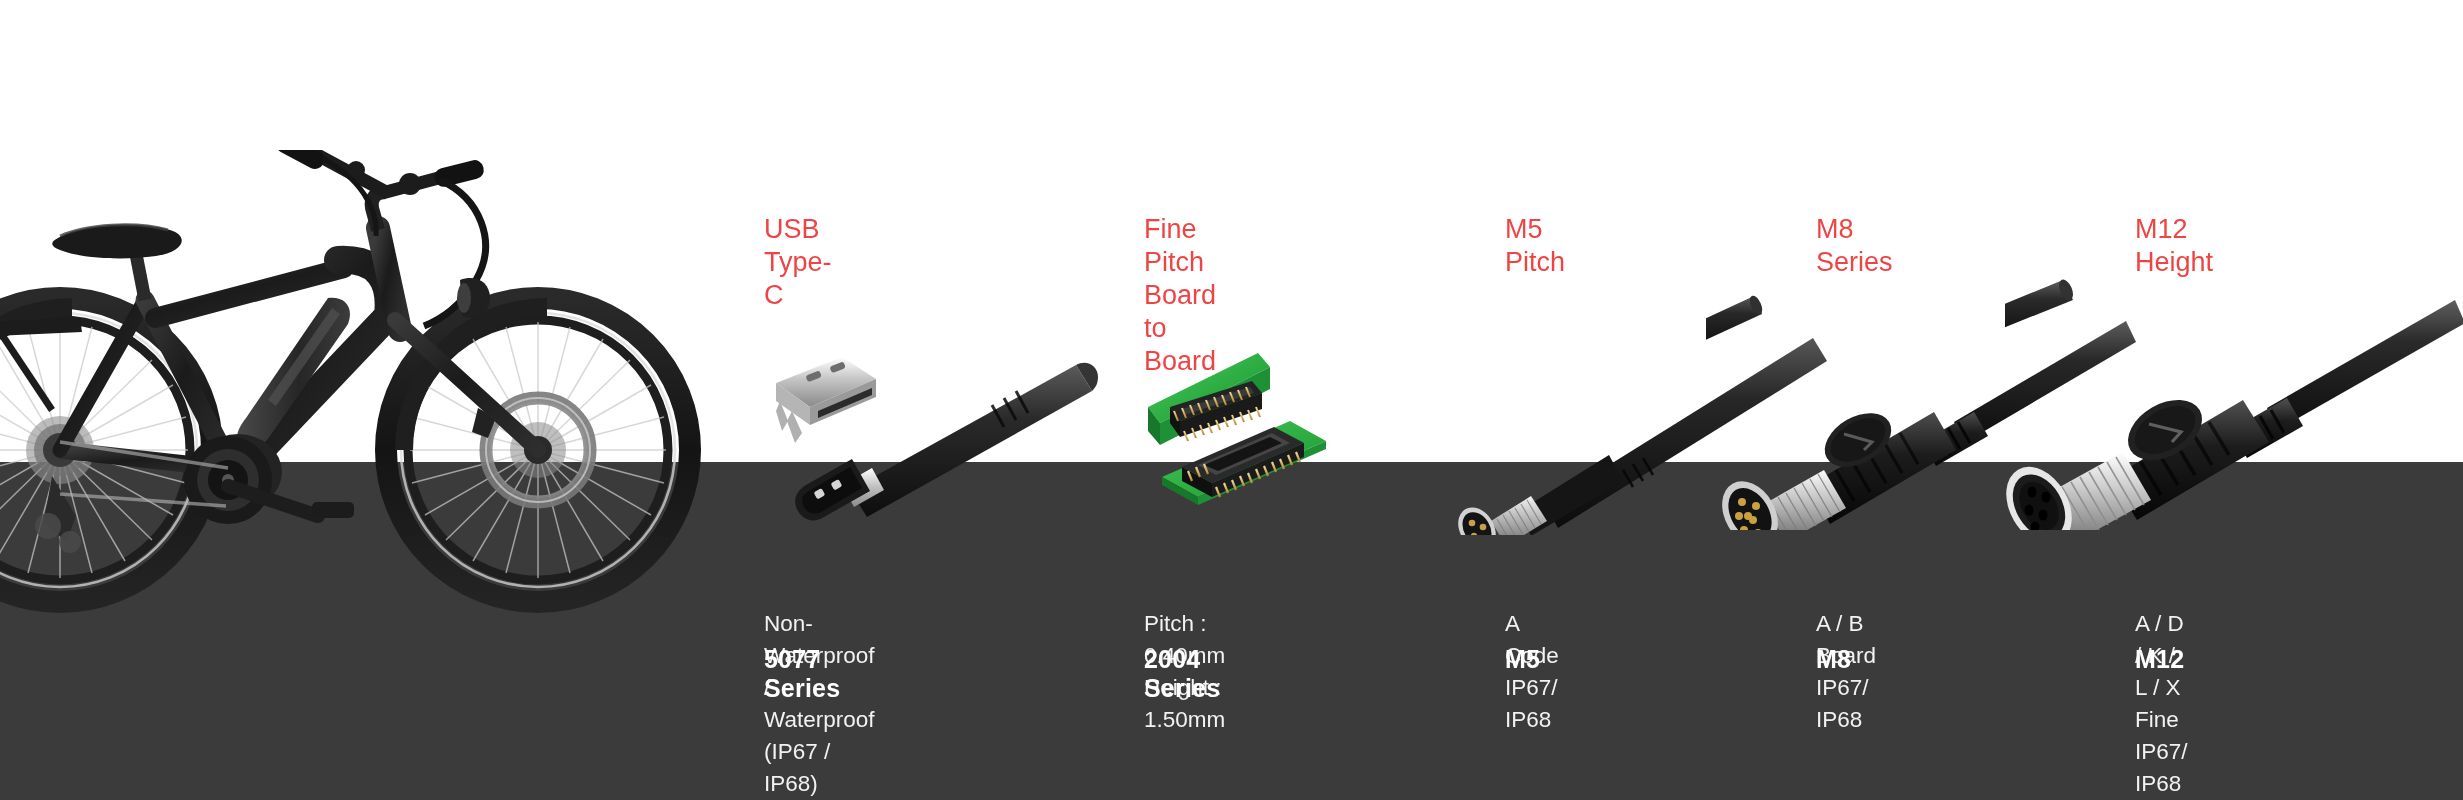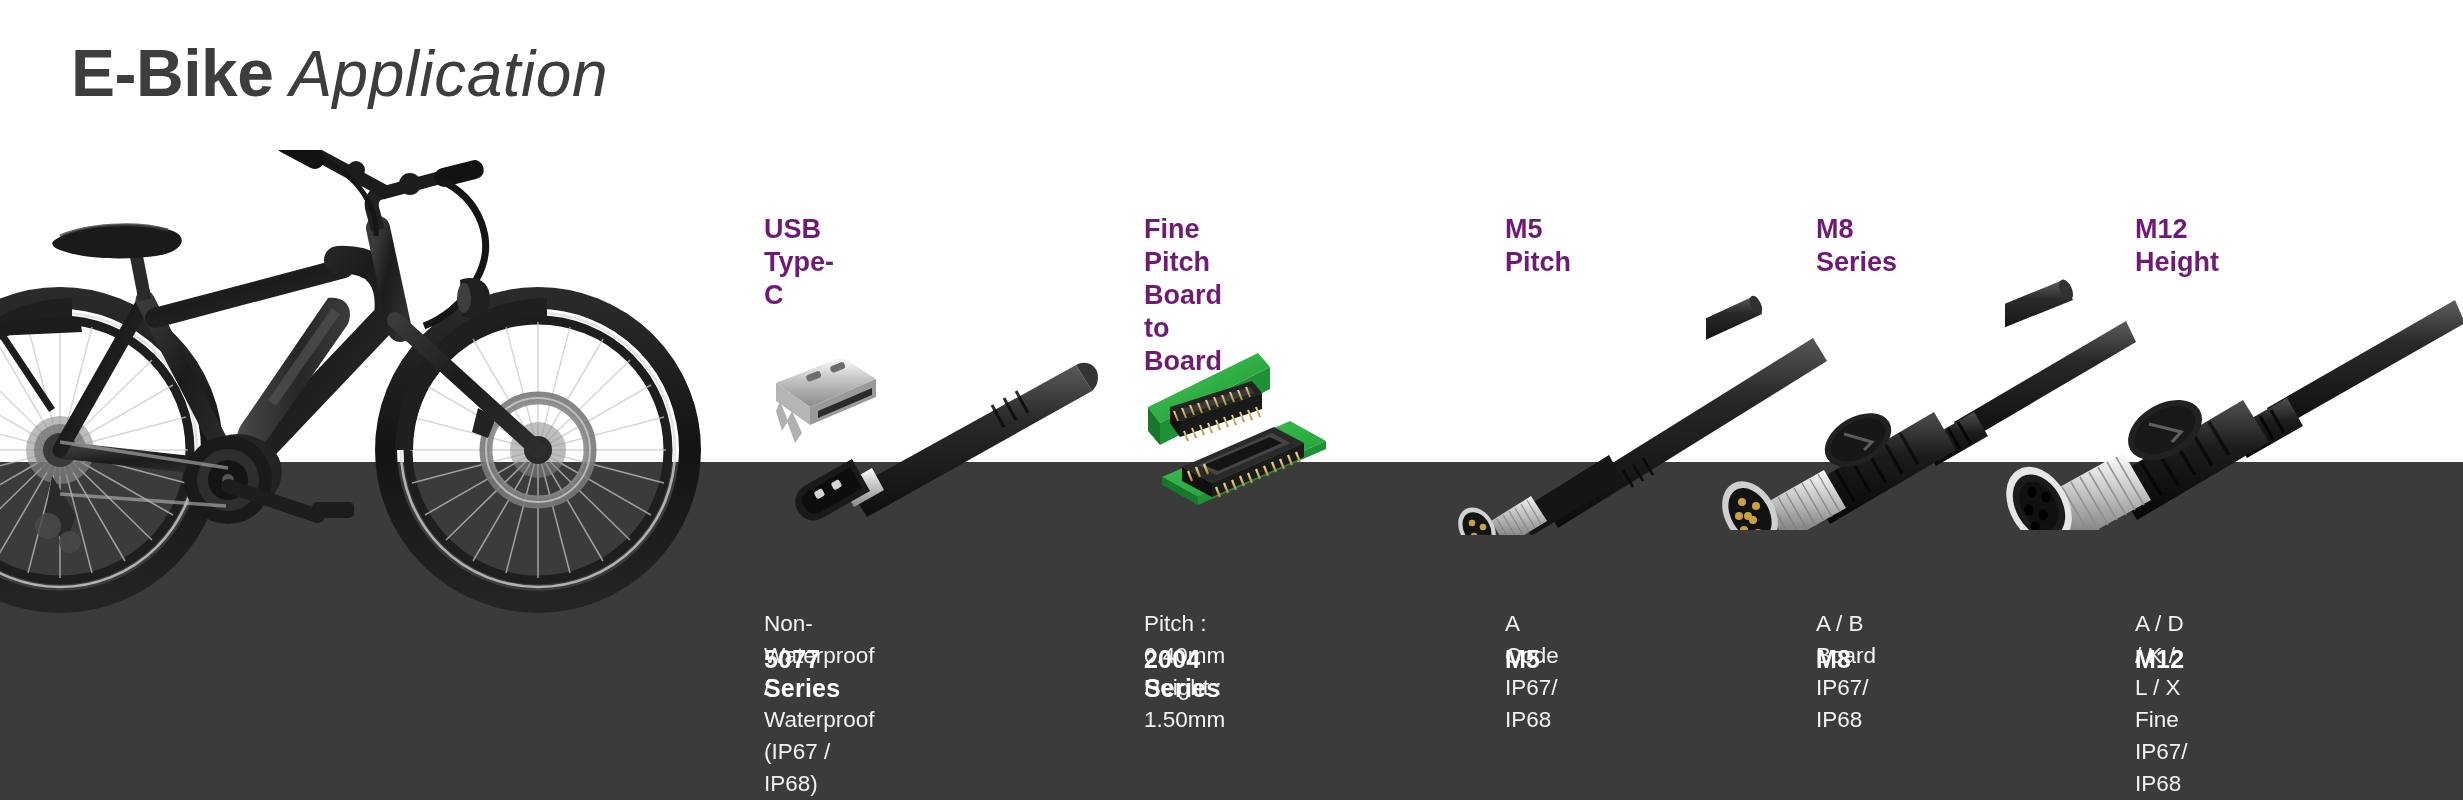--- a/index.html
+++ b/index.html
@@ -61,22 +61,22 @@
   .col {
     position: absolute;
     top: 0;
     height: 800px;
   }
   .col-head {
     position: absolute;
     top: 213px;
     left: 0;
     font-size: 27px;
-    font-weight: 700;
-    color: #701a75;
+    font-weight: 400;
+    color: #ef4444;
     line-height: 1.22;
     white-space: pre-line;
   }
   .col-caption {
     position: absolute;
     top: 568px;
     left: 0;
     font-size: 22.5px;
     font-weight: 400;
     color: #f2f2f2;
@@ -112,23 +112,20 @@
   }
 </style>
 </head>
 <body>
 
 <div id="stage">
 
   <div class="bg-white"></div>
   <div class="bg-dark"></div>
 
-  <div class="title">
-    <span class="title-bold">E-Bike</span><span class="title-light">Application</span>
-  </div>
 
   <div id="bike-art">
     <svg width="800" height="470" viewBox="0 0 800 470" xmlns="http://www.w3.org/2000/svg">
       <defs>
         <linearGradient id="tyreG" x1="0" y1="0" x2="0" y2="1">
           <stop offset="0%" stop-color="#2a2a2a"></stop>
           <stop offset="50%" stop-color="#141414"></stop>
           <stop offset="100%" stop-color="#242424"></stop>
         </linearGradient>
         <linearGradient id="frameG" x1="0" y1="0" x2="1" y2="1">

